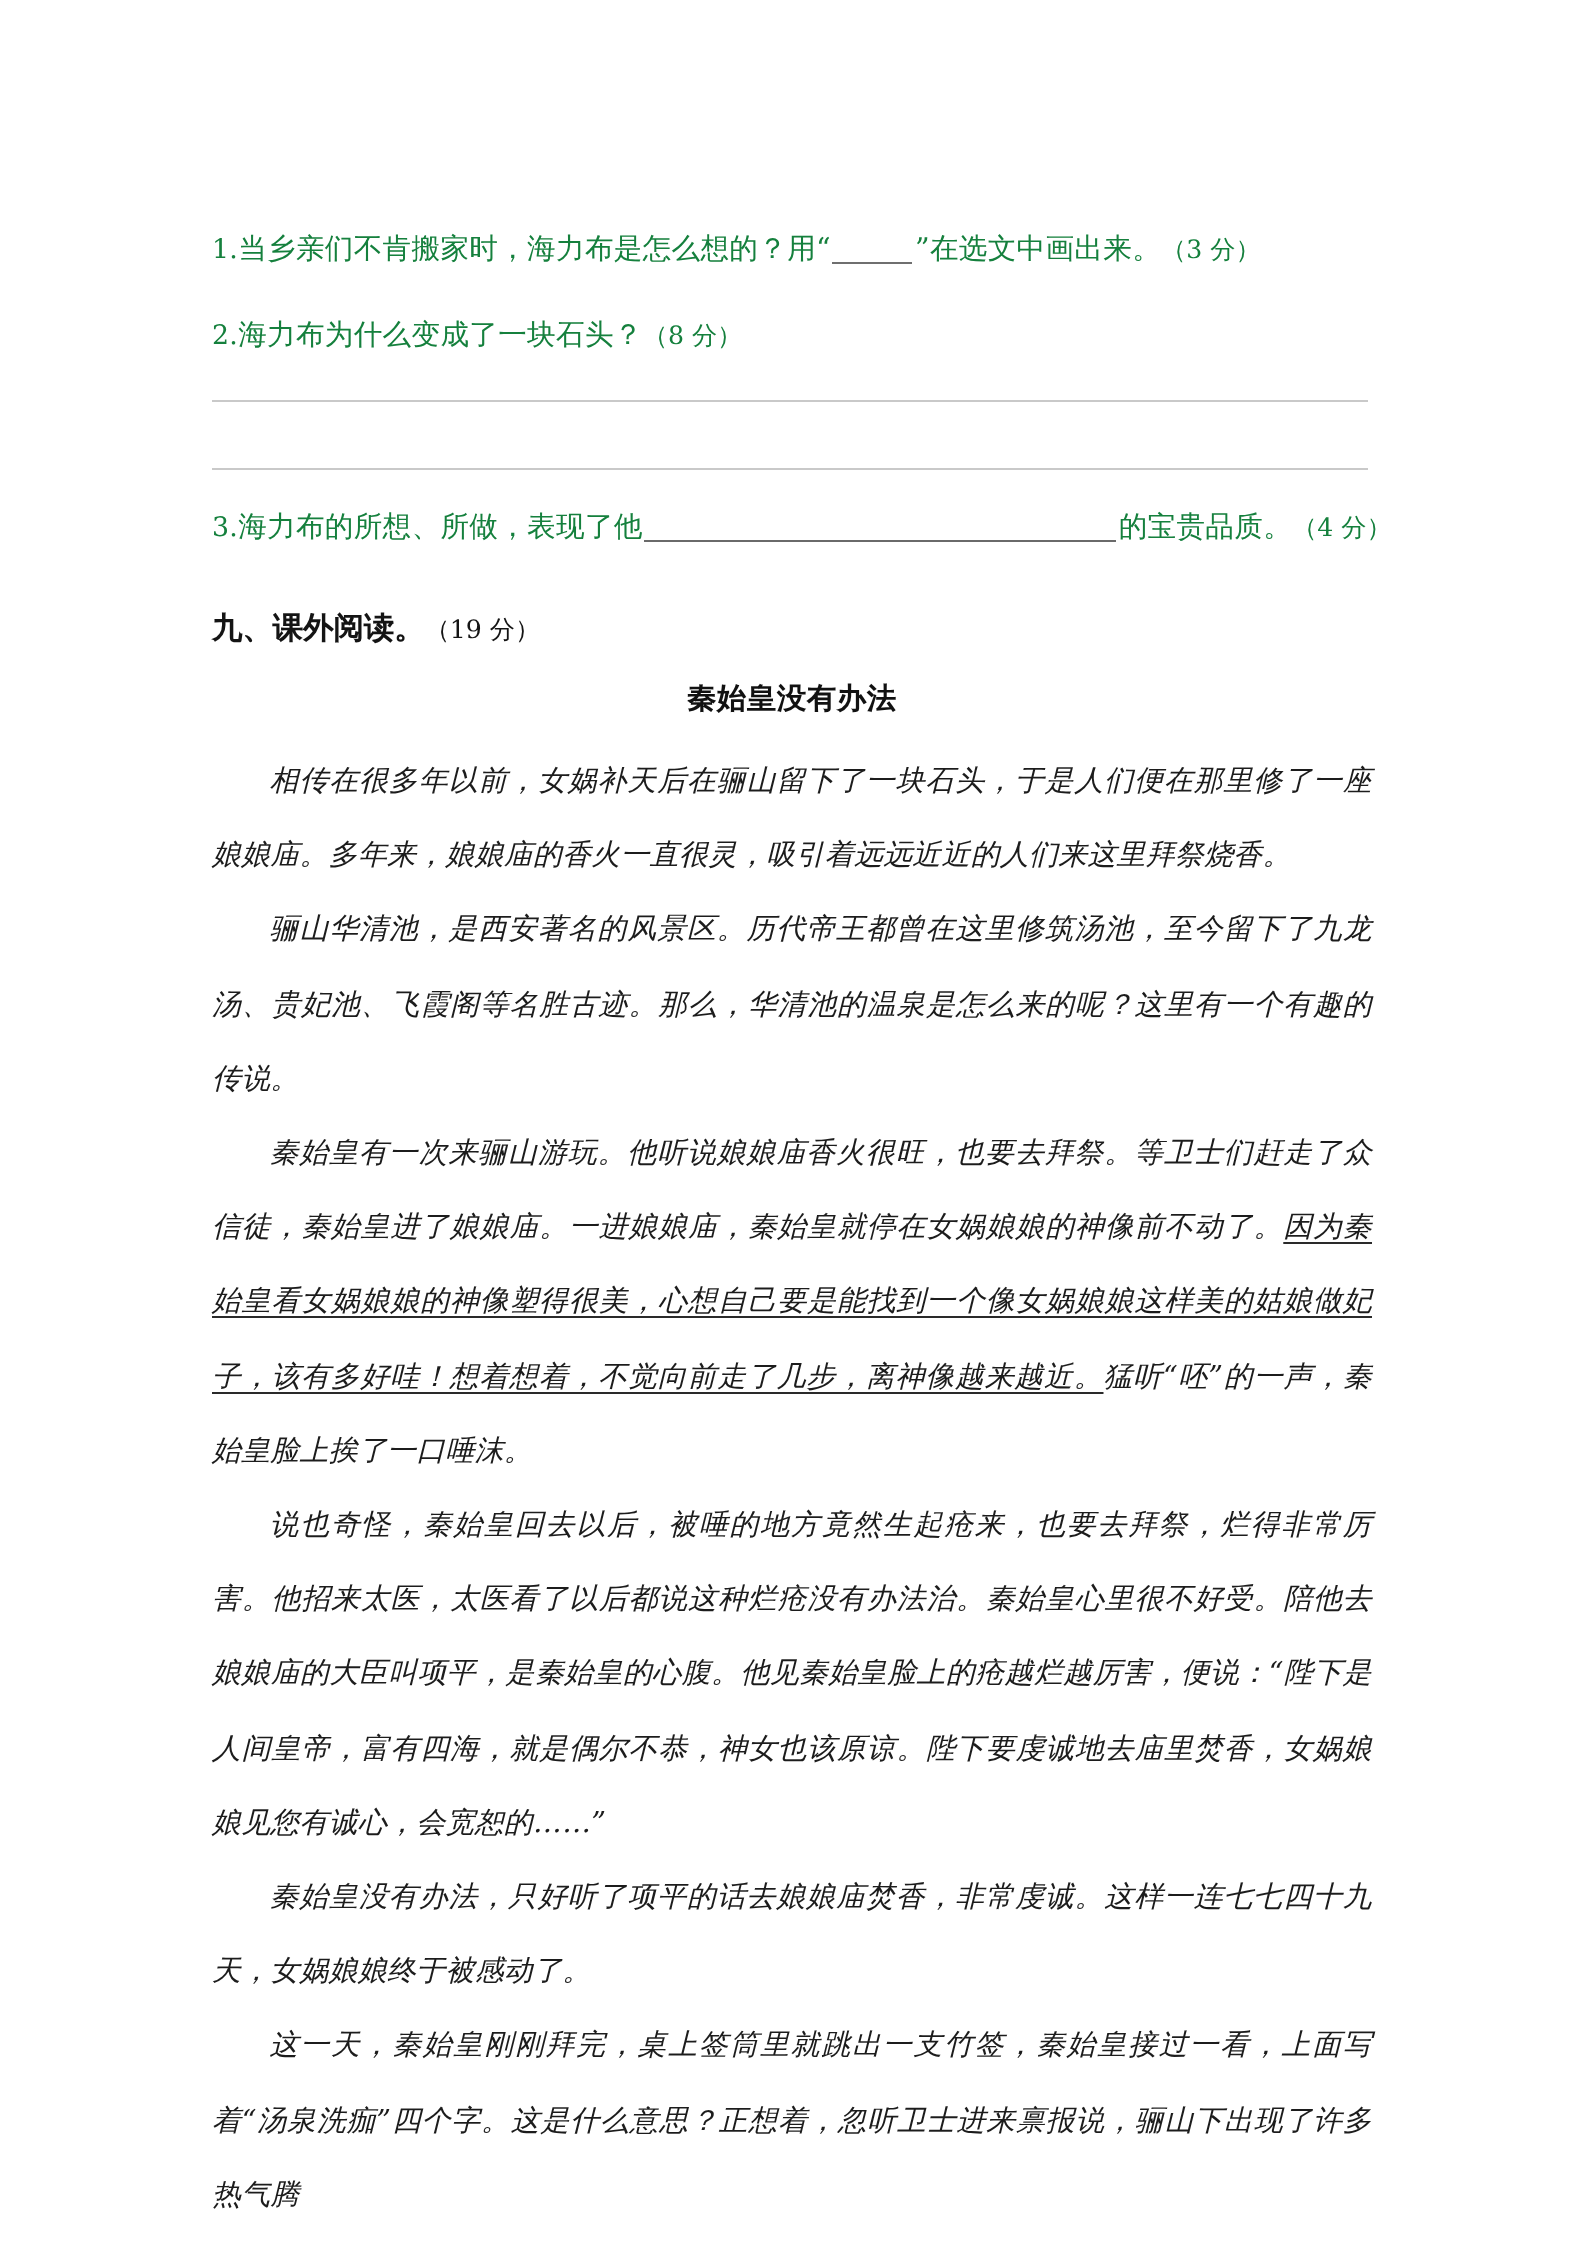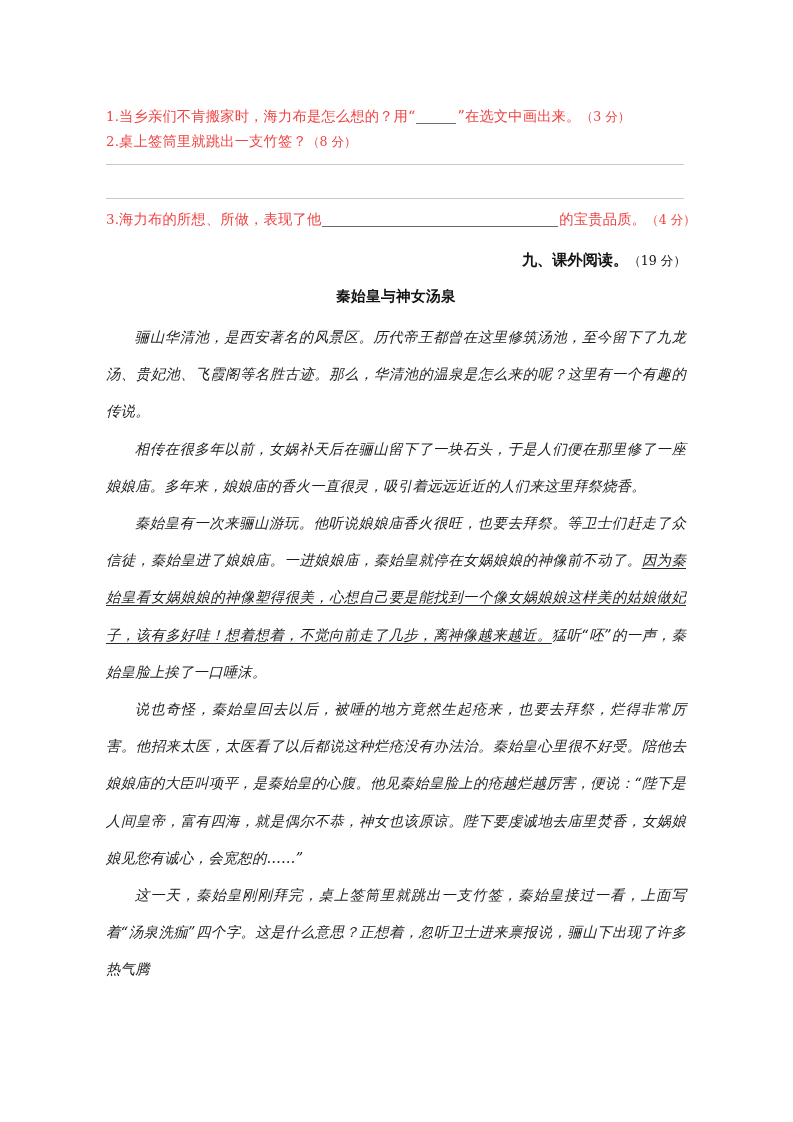--- a/index.html
+++ b/index.html
@@ -28,22 +28,22 @@
     position: absolute;
     left: 106px;
     top: 104px;
     width: 580px;
   }
 
   
   .q-block {
     font-family: "DejaVu Serif", "Liberation Serif", serif;
     font-size: 14.3px;
-    line-height: 24px;
-    color: #ef4444;
+    line-height: 42px;
+    color: #15803d;
     letter-spacing: 0.15px;
   }
   .q-line {
     white-space: nowrap;
     margin: 0;
     padding: 0;
   }
   .q-num {
     font-family: "DejaVu Serif", "Liberation Serif", serif;
     font-size: 13.4px;
@@ -81,21 +81,20 @@
 
   
   .section-head {
     margin-top: 14px;
     font-family: "DejaVu Serif", "Liberation Serif", serif;
     font-size: 15.2px;
     font-weight: bold;
     line-height: 28px;
     color: #141414;
     white-space: nowrap;
-    text-align: right;
   }
   .section-head .pts {
     font-weight: normal;
     font-size: 12.6px;
   }
 
   
   .passage-title {
     margin-top: 9px;
     text-align: center;
@@ -136,44 +135,45 @@
 <div class="page">
   <div class="content">
 
     <div class="q-block">
 
       <div class="q-line">
         <span class="q-num">1.</span><span>当乡亲们不肯搬家时，海力布是怎么想的？用“</span><span class="inline-rule"></span><span>”在选文中画出来。</span><span class="pts">（3 分）</span>
       </div>
 
       <div class="q-line">
-        <span class="q-num">2.</span><span>桌上签筒里就跳出一支竹签？</span><span class="pts">（8 分）</span>
+        <span class="q-num">2.</span><span>海力布为什么变成了一块石头？</span><span class="pts">（8 分）</span>
       </div>
 
     </div>
 
     <div class="answer-rules">
       <div class="answer-rule"></div>
       <div class="answer-rule"></div>
     </div>
 
     <div class="q-block" style="margin-top:8px;">
       <div class="q-line">
         <span class="q-num">3.</span><span>海力布的所想、所做，表现了他</span><span class="blank-long"></span><span>的宝贵品质。</span><span class="pts">（4 分）</span>
       </div>
     </div>
 
     <div class="section-head">
       <span>九、课外阅读。</span><span class="pts">（19 分）</span>
     </div>
 
-    <div class="passage-title">秦始皇与神女汤泉</div>
+    <div class="passage-title">秦始皇没有办法</div>
 
     <div class="passage">
+      <p><span>相传在很多年以前，女娲补天后在骊山留下了一块石头，于是人们便在那里修了一座娘娘庙。多年来，娘娘庙的香火一直很灵，吸引着远远近近的人们来这里拜祭烧香。</span></p>
       <p><span>骊山华清池，是西安著名的风景区。历代帝王都曾在这里修筑汤池，至今留下了九龙汤、贵妃池、飞霞阁等名胜古迹。那么，华清池的温泉是怎么来的呢？这里有一个有趣的传说。</span></p>
-      <p><span>相传在很多年以前，女娲补天后在骊山留下了一块石头，于是人们便在那里修了一座娘娘庙。多年来，娘娘庙的香火一直很灵，吸引着远远近近的人们来这里拜祭烧香。</span></p>
       <p><span>秦始皇有一次来骊山游玩。他听说娘娘庙香火很旺，也要去拜祭。等卫士们赶走了众信徒，秦始皇进了娘娘庙。一进娘娘庙，秦始皇就停在女娲娘娘的神像前不动了。</span><span class="u">因为秦始皇看女娲娘娘的神像塑得很美，心想自己要是能找到一个像女娲娘娘这样美的姑娘做妃子，该有多好哇！想着想着，不觉向前走了几步，离神像越来越近。</span><span>猛听“呸”的一声，秦始皇脸上挨了一口唾沫。</span></p>
       <p><span>说也奇怪，秦始皇回去以后，被唾的地方竟然生起疮来，也要去拜祭，烂得非常厉害。他招来太医，太医看了以后都说这种烂疮没有办法治。秦始皇心里很不好受。陪他去娘娘庙的大臣叫项平，是秦始皇的心腹。他见秦始皇脸上的疮越烂越厉害，便说：“陛下是人间皇帝，富有四海，就是偶尔不恭，神女也该原谅。陛下要虔诚地去庙里焚香，女娲娘娘见您有诚心，会宽恕的……”</span></p>
+      <p><span>秦始皇没有办法，只好听了项平的话去娘娘庙焚香，非常虔诚。这样一连七七四十九天，女娲娘娘终于被感动了。</span></p>
       <p><span>这一天，秦始皇刚刚拜完，桌上签筒里就跳出一支竹签，秦始皇接过一看，上面写着“汤泉洗痂”四个字。这是什么意思？正想着，忽听卫士进来禀报说，骊山下出现了许多热气腾</span></p>
     </div>
 
   </div>
 </div>
 
 </body></html>

